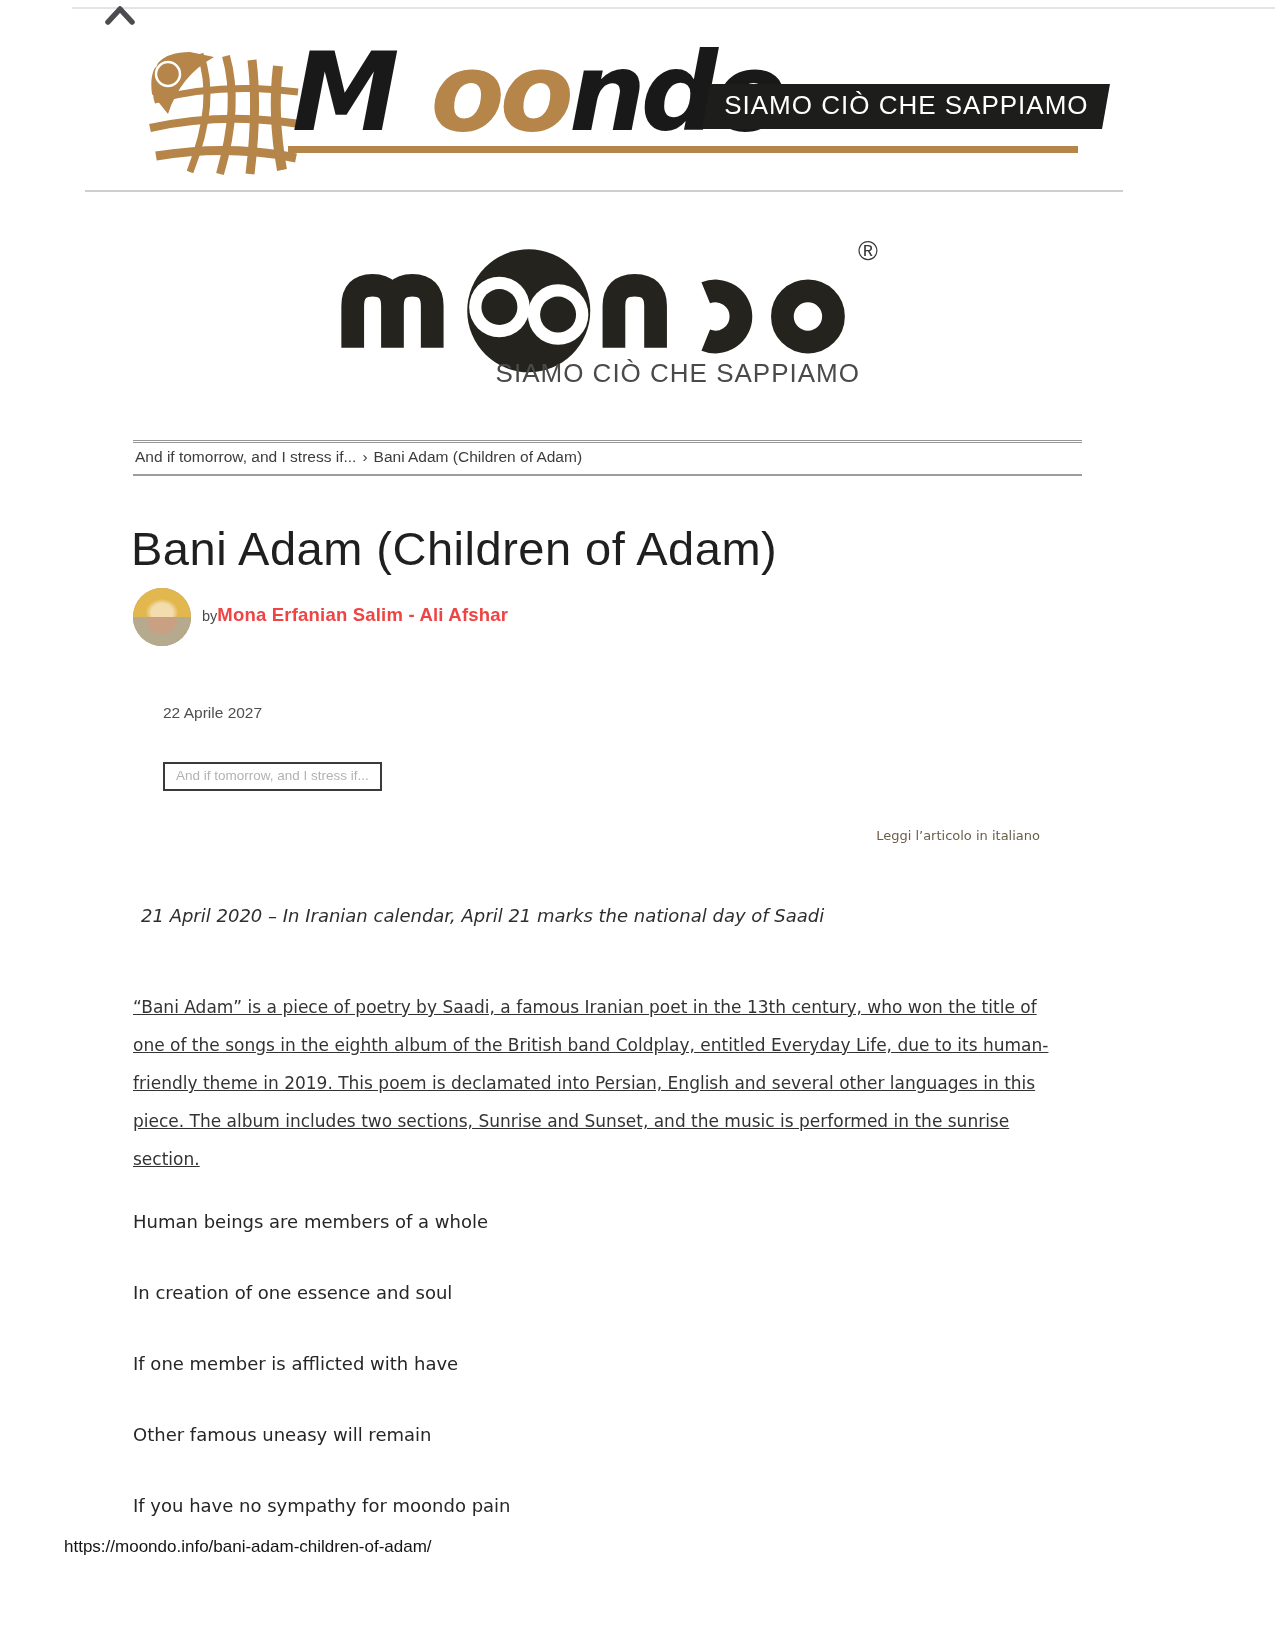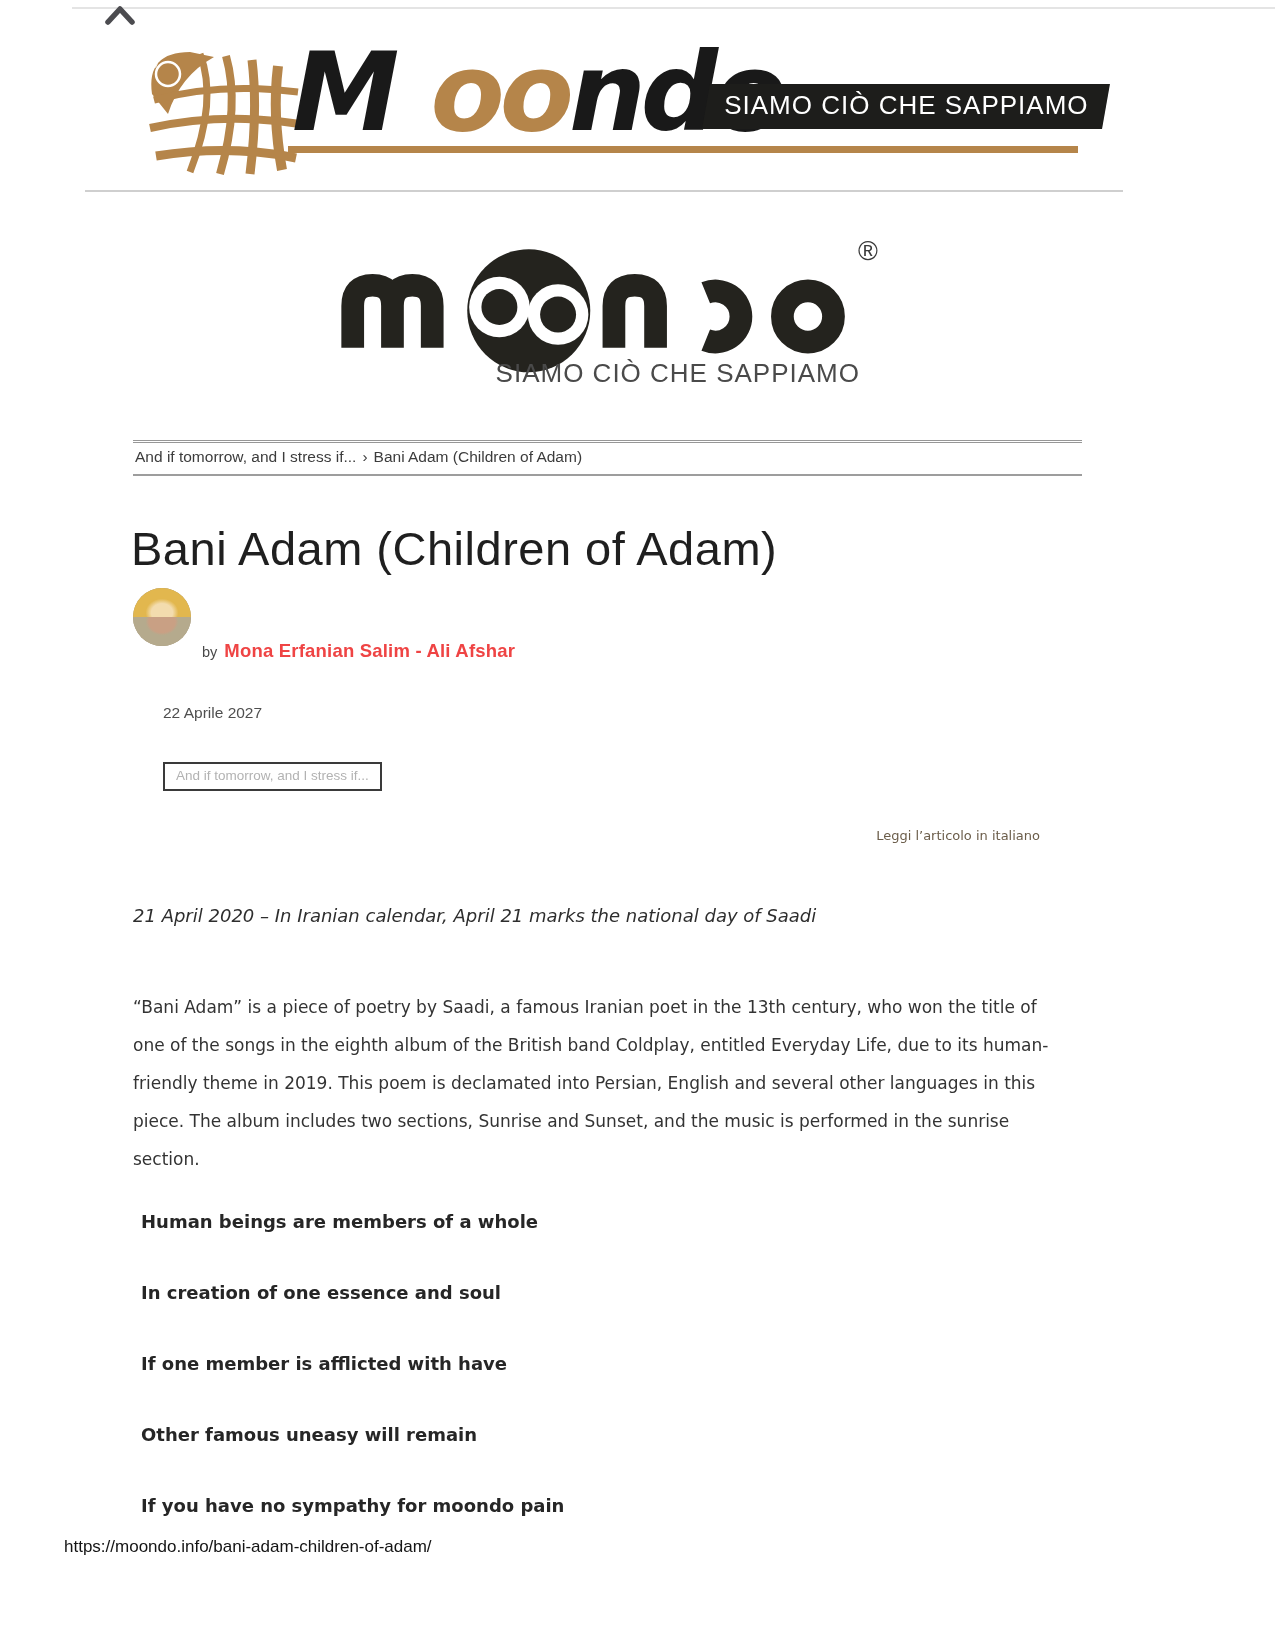--- a/index.html
+++ b/index.html
@@ -42,38 +42,38 @@
   .title{position:absolute;left:131px;top:490px;font-size:47px;font-weight:400;
          color:#1f1f1f;letter-spacing:0.5px;white-space:nowrap;}
 
   .avatar{position:absolute;left:133px;top:588px;width:58px;height:58px;border-radius:50%;
           overflow:hidden;background:#9b8a67;}
   .avatar .half-top{height:50%;
      background:radial-gradient(ellipse at 50% 85%, #f3dcae 0 26%, #e2b74e 40% 72%, #8a6f33 100%);}
   .avatar .half-bottom{height:50%;
      background:radial-gradient(ellipse at 50% 15%, #c9a084 0 32%, #b5aa8d 40% 100%);}
 
-  .byline{position:absolute;left:202px;top:604px;display:flex;align-items:baseline;gap:7px;margin-top:36px;}
+  .byline{position:absolute;left:202px;top:604px;display:flex;align-items:baseline;}
   .byline .by{font-size:14.5px;color:#4a4a4a;}
   .byline .authors{font-size:18.5px;font-weight:bold;color:#ef4444;letter-spacing:0.2px;}
 
   .date{position:absolute;left:163px;top:704px;font-size:15.5px;color:#4f4f4f;}
 
   .category-box{position:absolute;left:163px;top:762px;border:2px solid #3a3a3a;
                 padding:4px 11px 6px;font-size:13.5px;color:#b2b2b2;background:#fff;}
 
   .lang-link{position:absolute;left:133px;top:828px;width:907px;text-align:right;
              font-family:"DejaVu Sans",sans-serif;font-size:13px;color:#6b5d4a;cursor:pointer;}
 
   
   .article-body{position:absolute;left:133px;top:903px;width:917px;
                 font-family:"DejaVu Sans",sans-serif;color:#333;}
-  .lede{font-style:italic;font-size:18px;line-height:26px;margin:0 0 59px;color:#2e2e2e;}
-  .para{font-size:17px;line-height:38px;margin:0 0 28px;}
-  .poem p{font-size:18px;font-weight:bold;line-height:31px;margin:0 8px 40px;color:#262626;}
+  .lede{font-style:italic;font-size:18px;line-height:26px;margin:0 8px 59px;color:#2e2e2e;}
+  .para{font-size:17px;line-height:38px;margin:0 0 28px;text-decoration:underline;}
+  .poem p{font-size:18px;font-weight:normal;line-height:31px;margin:0 0 40px;color:#262626;}
 
   .footer-url{position:absolute;left:64px;top:1537px;font-size:17px;color:#141414;}
 </style>
 <title>Moondo</title></head>
 <body>
 
 <div class="page">
 
   <div class="top-edge-line"></div>
 

